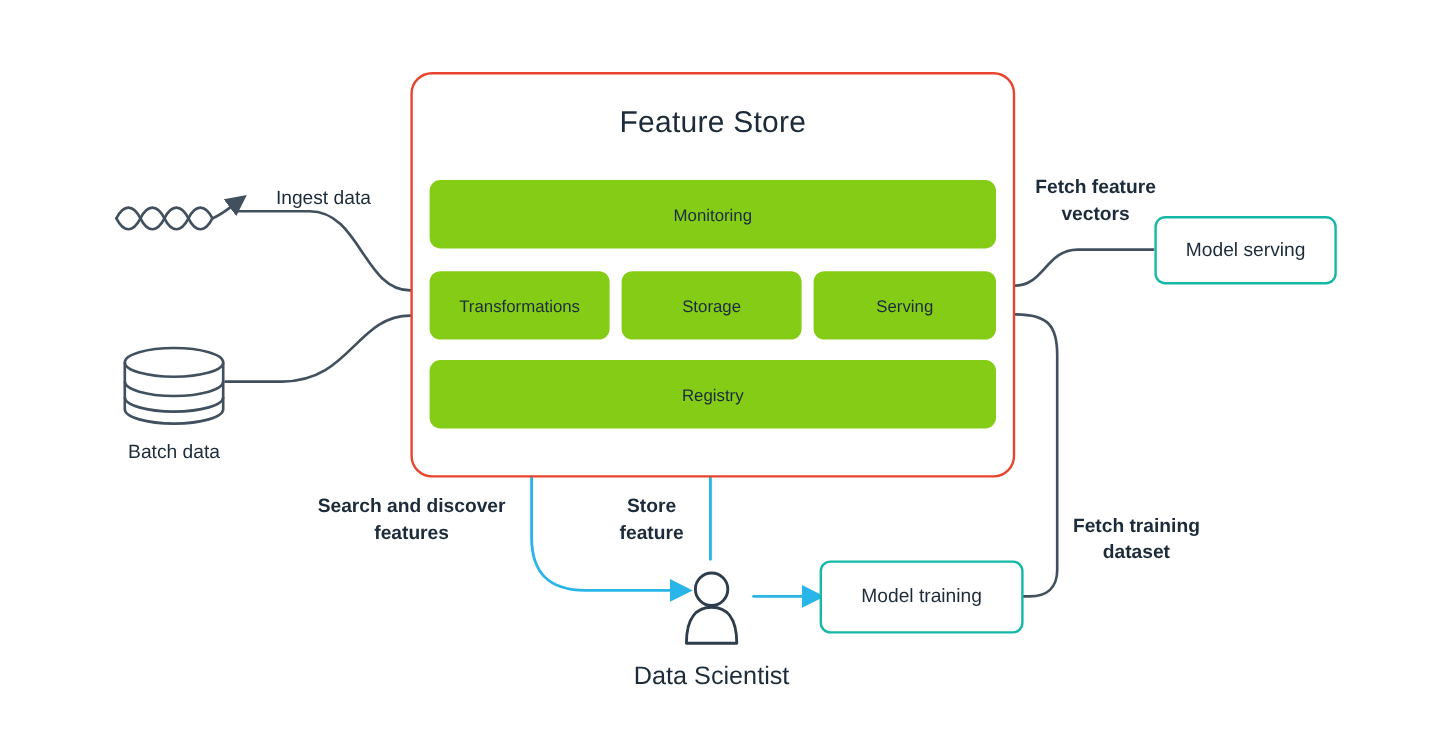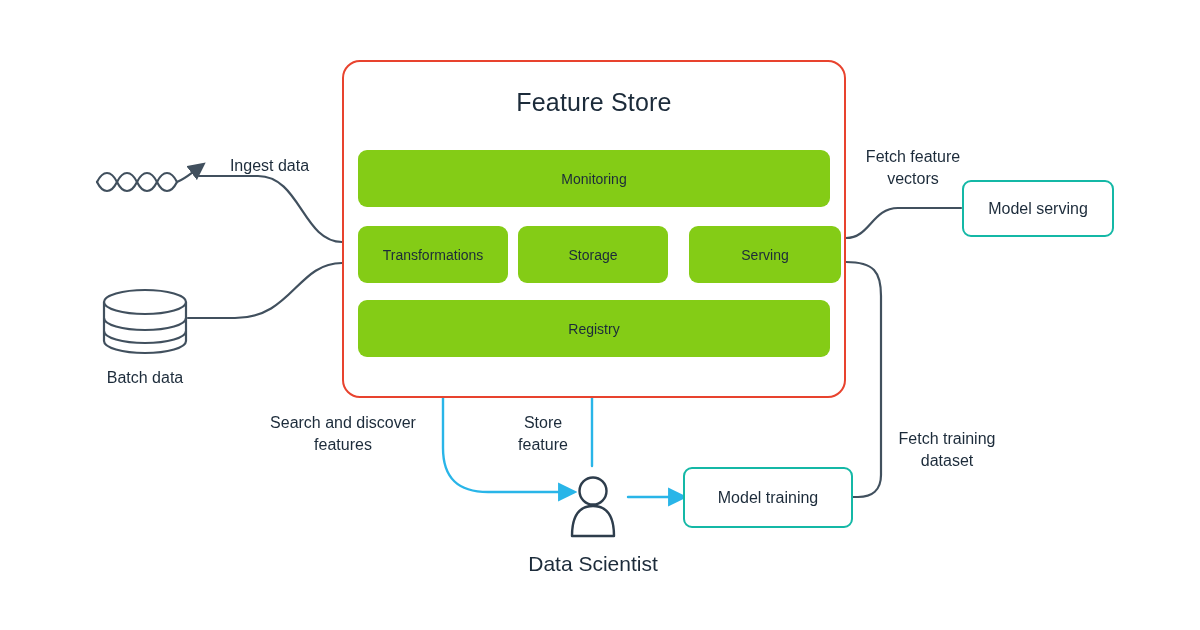--- a/index.html
+++ b/index.html
@@ -27,21 +27,21 @@
     background:#84cc16; border-radius:9px;
     display:flex; align-items:center; justify-content:center;
     font-size:14px; box-sizing:border-box;
   }
   .node {
     border:2px solid #14b8a6; border-radius:9px; background:#ffffff;
     display:flex; align-items:center; justify-content:center;
     font-size:16px; box-sizing:border-box;
   }
   .lbl { font-size:16px; text-align:center; line-height:22px; }
-  .lbl span { display:block; }
+  .lbl span { display:block;font-weight:bold; }
 </style>
 </head>
 <body>
 
 <div class="canvas">
 
   <svg class="wires" width="1200" height="630" viewBox="0 0 1200 630">
     <defs>
       <marker id="arrow-dark" viewBox="0 0 10 10" refX="1" refY="5" markerWidth="8" markerHeight="8" orient="auto-start-reverse">
         <path d="M0,0 L10,5 L0,10 Z" fill="#41505E"></path>
@@ -82,21 +82,21 @@
       <path d="M628,497 L670,497" marker-end="url(#arrow-cyan)"></path>
     </g>
   </svg>
 
   <div class="abs fs-box"></div>
   <div class="abs fs-title">Feature Store</div>
 
   <div class="abs comp" style="left:358px; top:150px; width:472px; height:57px;">Monitoring</div>
   <div class="abs comp" style="left:358px; top:226px; width:150px; height:57px;">Transformations</div>
   <div class="abs comp" style="left:518px; top:226px; width:150px; height:57px;">Storage</div>
-  <div class="abs comp" style="left:678px; top:226px; width:152px; height:57px;margin-left:11px;">Serving</div>
+  <div class="abs comp" style="left:678px; top:226px; width:152px; height:57px;">Serving</div>
   <div class="abs comp" style="left:358px; top:300px; width:472px; height:57px;text-align:right;">Registry</div>
 
   <div class="abs lbl" style="left:212px; top:155px; width:115px;">Ingest data</div>
   <div class="abs lbl" style="left:85px; top:367px; width:120px;">Batch data</div>
 
   <div class="abs lbl" style="left:853px; top:146px; width:120px;">
     <span>Fetch feature</span>
     <span>vectors</span>
   </div>
   <div class="abs node" style="left:962px; top:180px; width:152px; height:57px;">Model serving</div>

